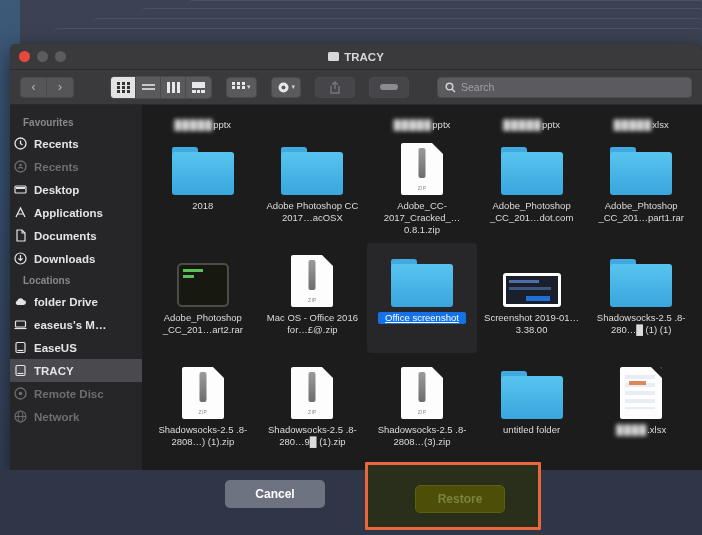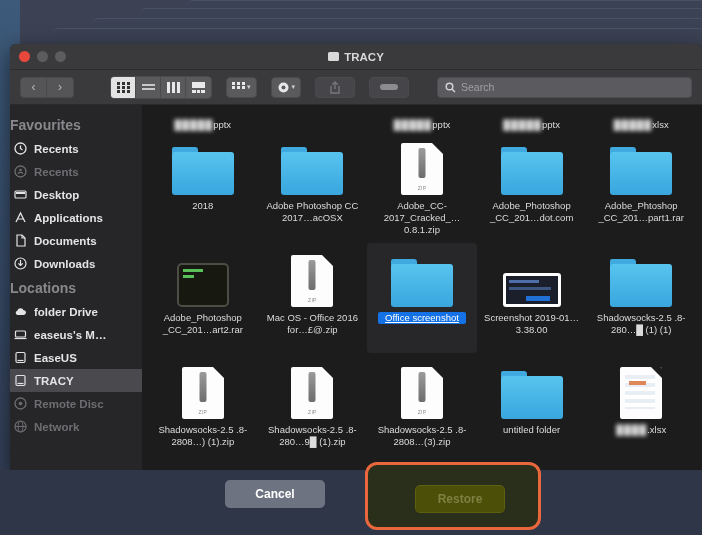--- a/index.html
+++ b/index.html
@@ -76,21 +76,21 @@
   .search {
     flex:1; height:21px; margin-left:22px; background:#5b5b5f;
     border-radius:4px; display:flex; align-items:center; padding:0 7px; gap:5px;
     border:1px solid #4d4d51;
   }
   .search .ph { font-size:10.5px; color:#a0a0a4; }
 
   .body { display:flex; height:367px; }
   .sidebar { width:132px; background:#262628; padding-top:7px; overflow:hidden; }
   .sb-head {
-    font-size:14px; color:#88888c; padding:5px 0 4px 0; font-weight:bold;
+    font-size:10px; color:#88888c; padding:5px 0 4px 13px; font-weight:bold;
   }
   .sb-item {
     display:flex; align-items:center; gap:7px; height:23px;
     padding-left:4px; font-size:11.5px; color:#e4e4e6; font-weight:bold;
   }
   .sb-item.dim { color:#6e6e72; }
   .sb-item.sel { background:#4a4a4e; }
   .sb-ico { width:13px; height:13px; flex:0 0 13px; display:flex; align-items:center; justify-content:center; }
 
   .content { flex:1; background:#1c1c1c; position:relative; overflow:hidden; }
@@ -171,21 +171,21 @@
     position:absolute; left:0; top:480px; width:702px;
     display:flex; justify-content:center; align-items:center; gap:62px;
   }
   .cancel {
     width:100px; height:28px; background:#6e7381; border-radius:5px;
     color:#fff; font-size:12px; display:flex; align-items:center; justify-content:center;
     font-weight:bold;
   }
   .restore-wrap {
     position:absolute; left:365px; top:462px; width:176px; height:68px;
-    border:3px solid #e8673c; border-radius:12px; background:#2a2f1c;
+    border:3px solid #e8673c; border-radius:1px; background:#2a2f1c;
   }
   .restore {
     position:absolute; left:47px; top:20px; width:90px; height:28px;
     background:#4b4f07; border-radius:5px; color:#7d8040; font-size:12px;
     display:flex; align-items:center; justify-content:center; font-weight:bold;
     border:1px solid #5c6010;
   }
 </style>
 </head>
 <body>

